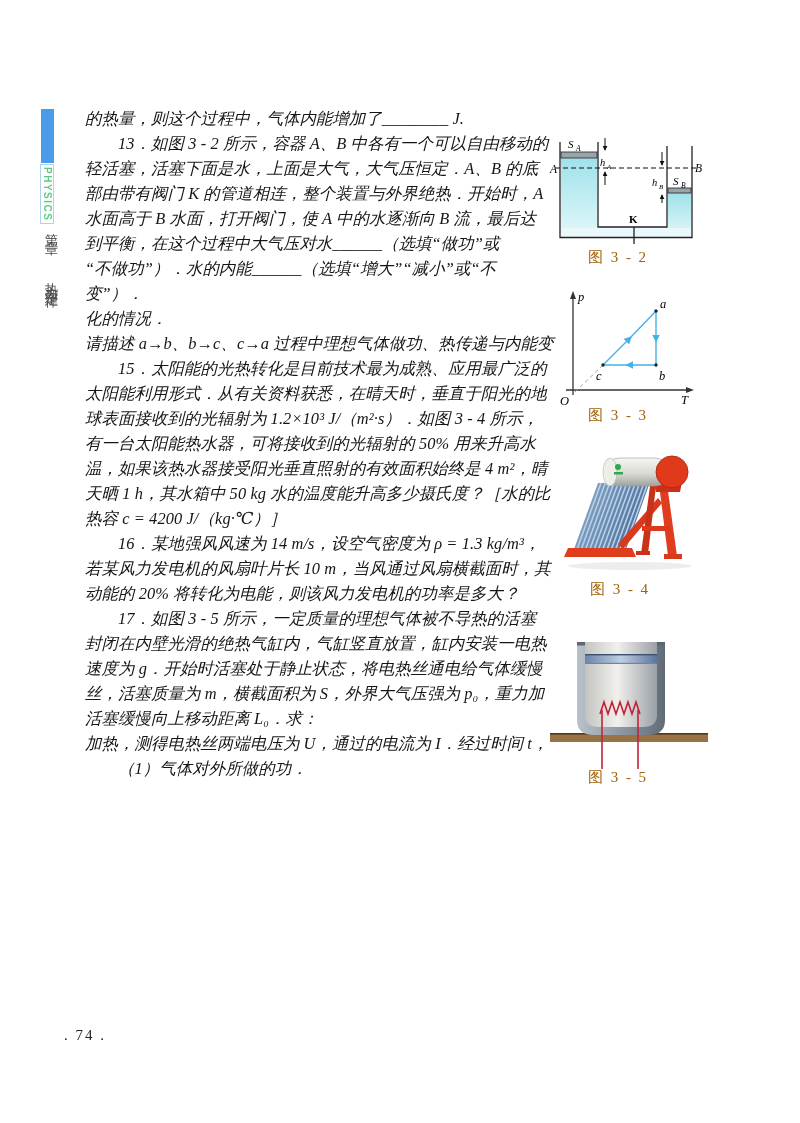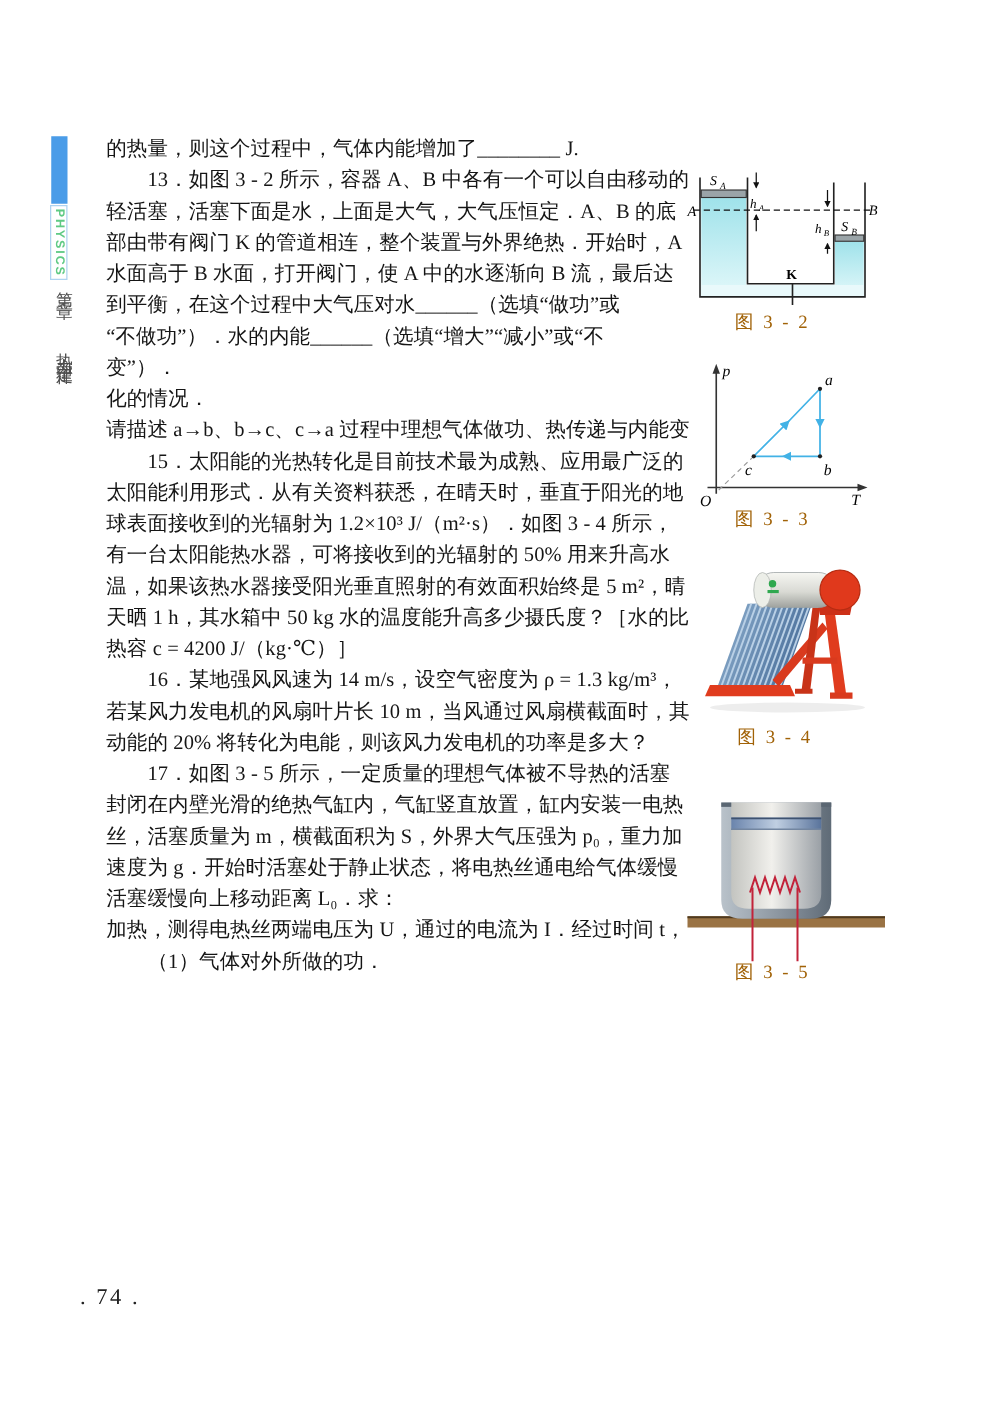--- a/index.html
+++ b/index.html
@@ -19,26 +19,26 @@
   .chapter-num{
     position:absolute;left:42px;top:223px;writing-mode:vertical-rl;
     font-size:13.5px;color:#4d4d4d;letter-spacing:4px;
   }
   .chapter-title{
     position:absolute;left:42px;top:272px;writing-mode:vertical-rl;
     font-size:13.5px;color:#4d4d4d;letter-spacing:3px;
   }
   
   .textcol{position:absolute;left:85px;top:106px;width:452px;}
-  .line{height:25px;line-height:25px;font-size:16.4px;white-space:nowrap;letter-spacing:0.1px;}
+  .line{height:25px;line-height:25px;font-size:16.4px;white-space:nowrap;letter-spacing:0.1px;font-style:italic;}
   .ind{padding-left:33px;}
   
   .fig{position:absolute;}
   .cap{position:absolute;width:130px;text-align:center;font-size:15px;color:#a16207;letter-spacing:2px;}
-  .pagenum{position:absolute;left:64px;top:1027px;font-size:18px;color:#222;letter-spacing:2px;}
+  .pagenum{position:absolute;left:64px;top:1027px;font-size:15px;color:#222;letter-spacing:2px;}
   svg text{font-family:"Liberation Serif","DejaVu Serif",serif;}
   .it{font-style:italic;}
 </style>
 </head>
 <body>
 
 <div class="bluebar" style="background:#4a9ce8;"></div>
 <div class="physics" style="color:#5fca84;">PHYSICS</div>
 <div class="chapter-num">第三章</div>
 <div class="chapter-title">热力学定律</div>
@@ -51,30 +51,30 @@
   <div class="line">水面高于 B 水面，打开阀门，使 A 中的水逐渐向 B 流，最后达</div>
   <div class="line">到平衡，在这个过程中大气压对水______（选填“做功”或</div>
   <div class="line">“不做功”）．水的内能______（选填“增大”“减小”或“不</div>
   <div class="line">变”）．</div>
   <div class="line">化的情况．</div>
   <div class="line">请描述 a→b、b→c、c→a 过程中理想气体做功、热传递与内能变</div>
   <div class="line ind">15．太阳能的光热转化是目前技术最为成熟、应用最广泛的</div>
   <div class="line">太阳能利用形式．从有关资料获悉，在晴天时，垂直于阳光的地</div>
   <div class="line">球表面接收到的光辐射为 1.2×10³ J/（m²·s）．如图 3 - 4 所示，</div>
   <div class="line">有一台太阳能热水器，可将接收到的光辐射的 50% 用来升高水</div>
-  <div class="line">温，如果该热水器接受阳光垂直照射的有效面积始终是 5 m²，晴</div>
+  <div class="line">温，如果该热水器接受阳光垂直照射的有效面积始终是 4 m²，晴</div>
   <div class="line">天晒 1 h，其水箱中 50 kg 水的温度能升高多少摄氏度？［水的比</div>
   <div class="line">热容 c = 4200 J/（kg·℃）］</div>
   <div class="line ind">16．某地强风风速为 14 m/s，设空气密度为 ρ = 1.3 kg/m³，</div>
   <div class="line">若某风力发电机的风扇叶片长 10 m，当风通过风扇横截面时，其</div>
   <div class="line">动能的 20% 将转化为电能，则该风力发电机的功率是多大？</div>
   <div class="line ind">17．如图 3 - 5 所示，一定质量的理想气体被不导热的活塞</div>
   <div class="line">封闭在内壁光滑的绝热气缸内，气缸竖直放置，缸内安装一电热</div>
+  <div class="line">速度为 g．开始时活塞处于静止状态，将电热丝通电给气体缓慢</div>
   <div class="line">丝，活塞质量为 m，横截面积为 S，外界大气压强为 p₀，重力加</div>
-  <div class="line">速度为 g．开始时活塞处于静止状态，将电热丝通电给气体缓慢</div>
   <div class="line">活塞缓慢向上移动距离 L₀．求：</div>
   <div class="line">加热，测得电热丝两端电压为 U，通过的电流为 I．经过时间 t，</div>
   <div class="line ind">（1）气体对外所做的功．</div>
 </div>
 
 <svg class="fig" style="left:548px;top:122px;" width="165" height="128" viewBox="0 0 165 128">
   <defs>
     <linearGradient id="wg" x1="0" y1="0" x2="0" y2="1">
       <stop offset="0" stop-color="#9fe2ea"></stop>
         <stop offset="1" stop-color="#e2f8fa"></stop>

